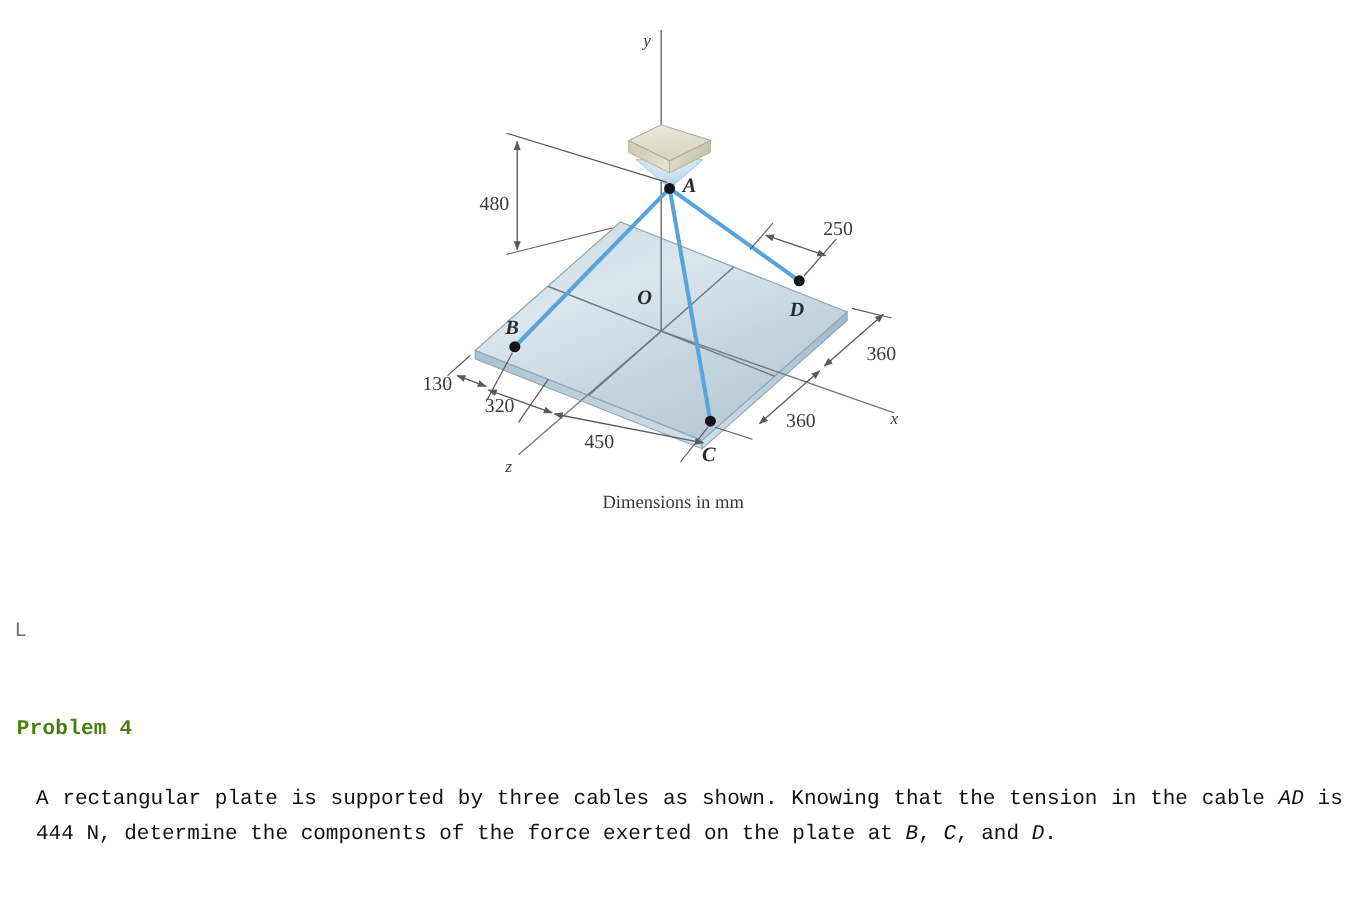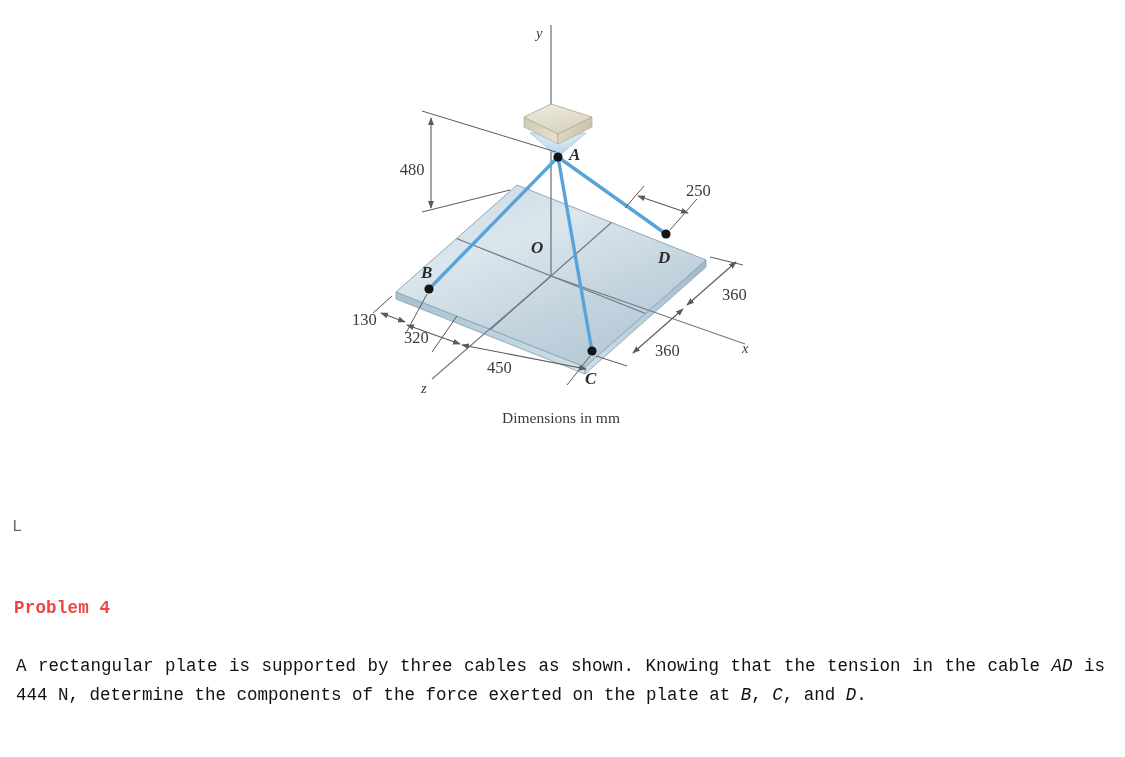--- a/index.html
+++ b/index.html
@@ -68,32 +68,32 @@
   #problem-section {
     position: absolute;
     left: 14px;
     top: 598px;
     width: 1096px;
   }
   #problem-heading {
     font-family: "Liberation Mono", "DejaVu Sans Mono", monospace;
     font-weight: 700;
     font-size: 17.5px;
-    color: #ef4444;
+    color: #4d7c0f;
     margin: 0 0 34px 0;
     letter-spacing: 0.2px;
   }
   #problem-body {
     font-family: "Liberation Mono", "DejaVu Sans Mono", monospace;
     font-size: 17.5px;
     line-height: 28.5px;
     color: #111;
     text-align: justify;
     text-justify: inter-word;
-    margin: 2px;
+    margin: 16px;
     width: 1089px;
   }
   #problem-body em {
     font-style: italic;
   }
 </style>
 </head>
 <body>
 
 <div id="figure-block">

